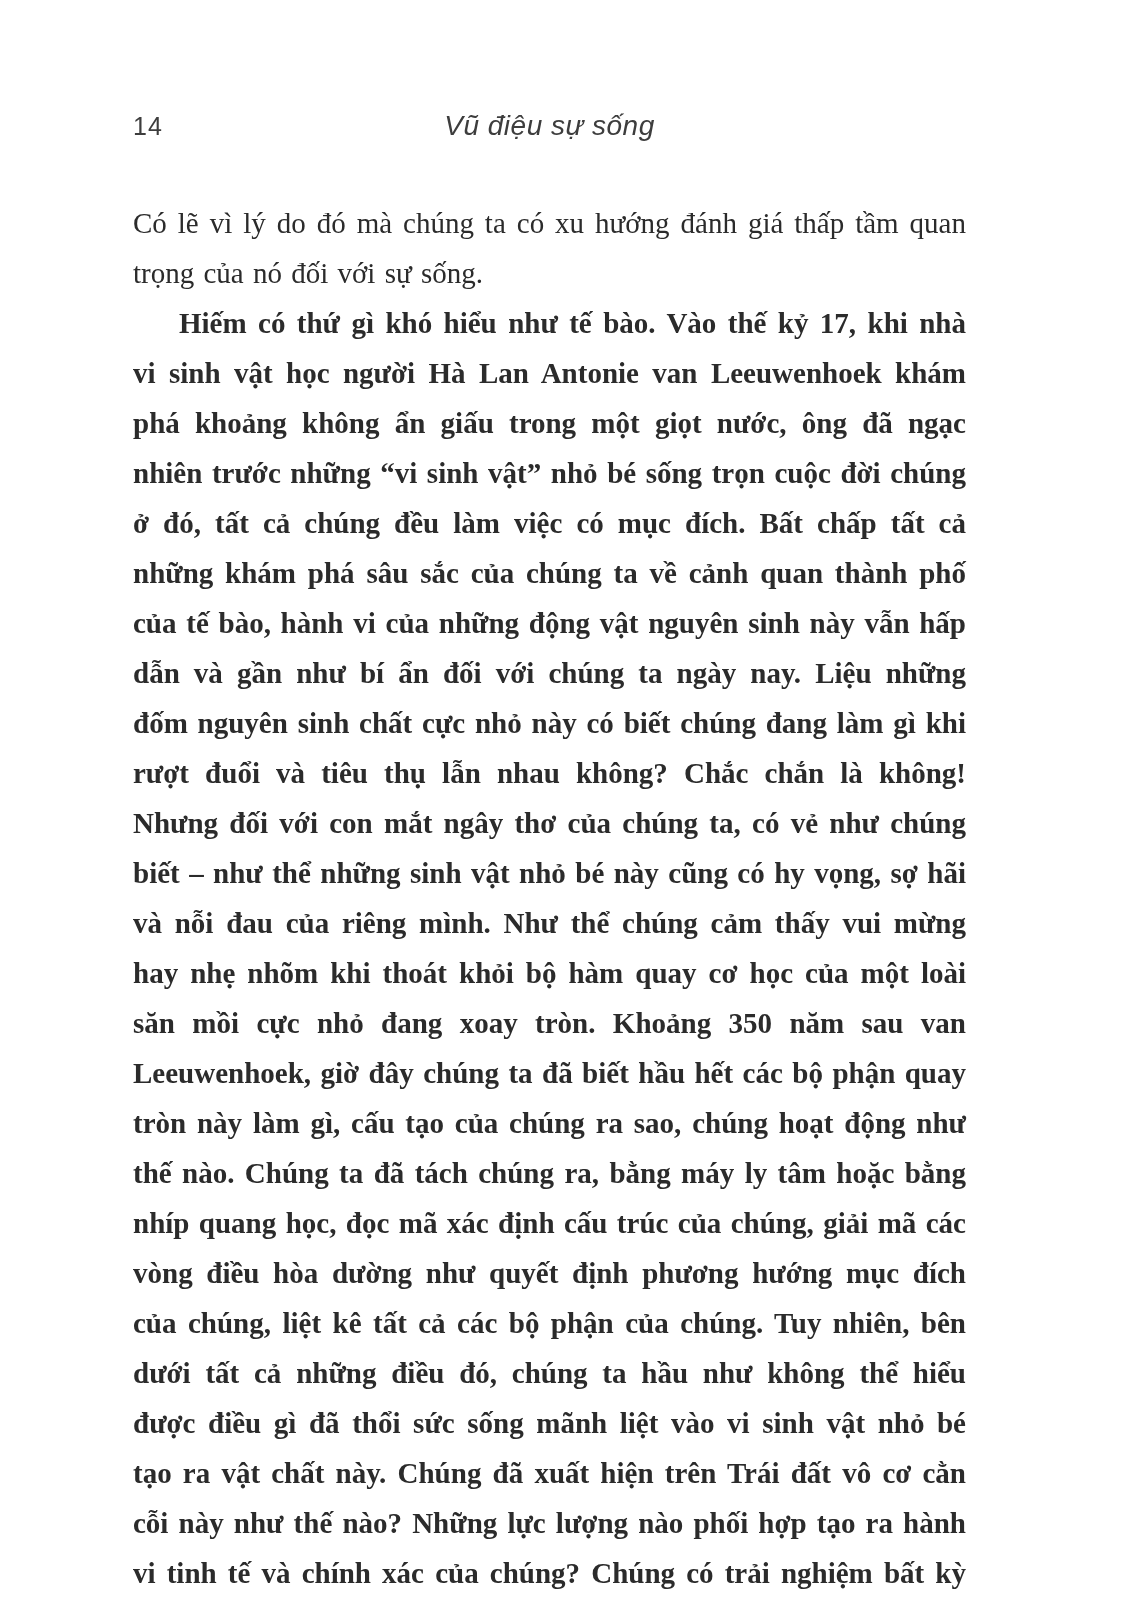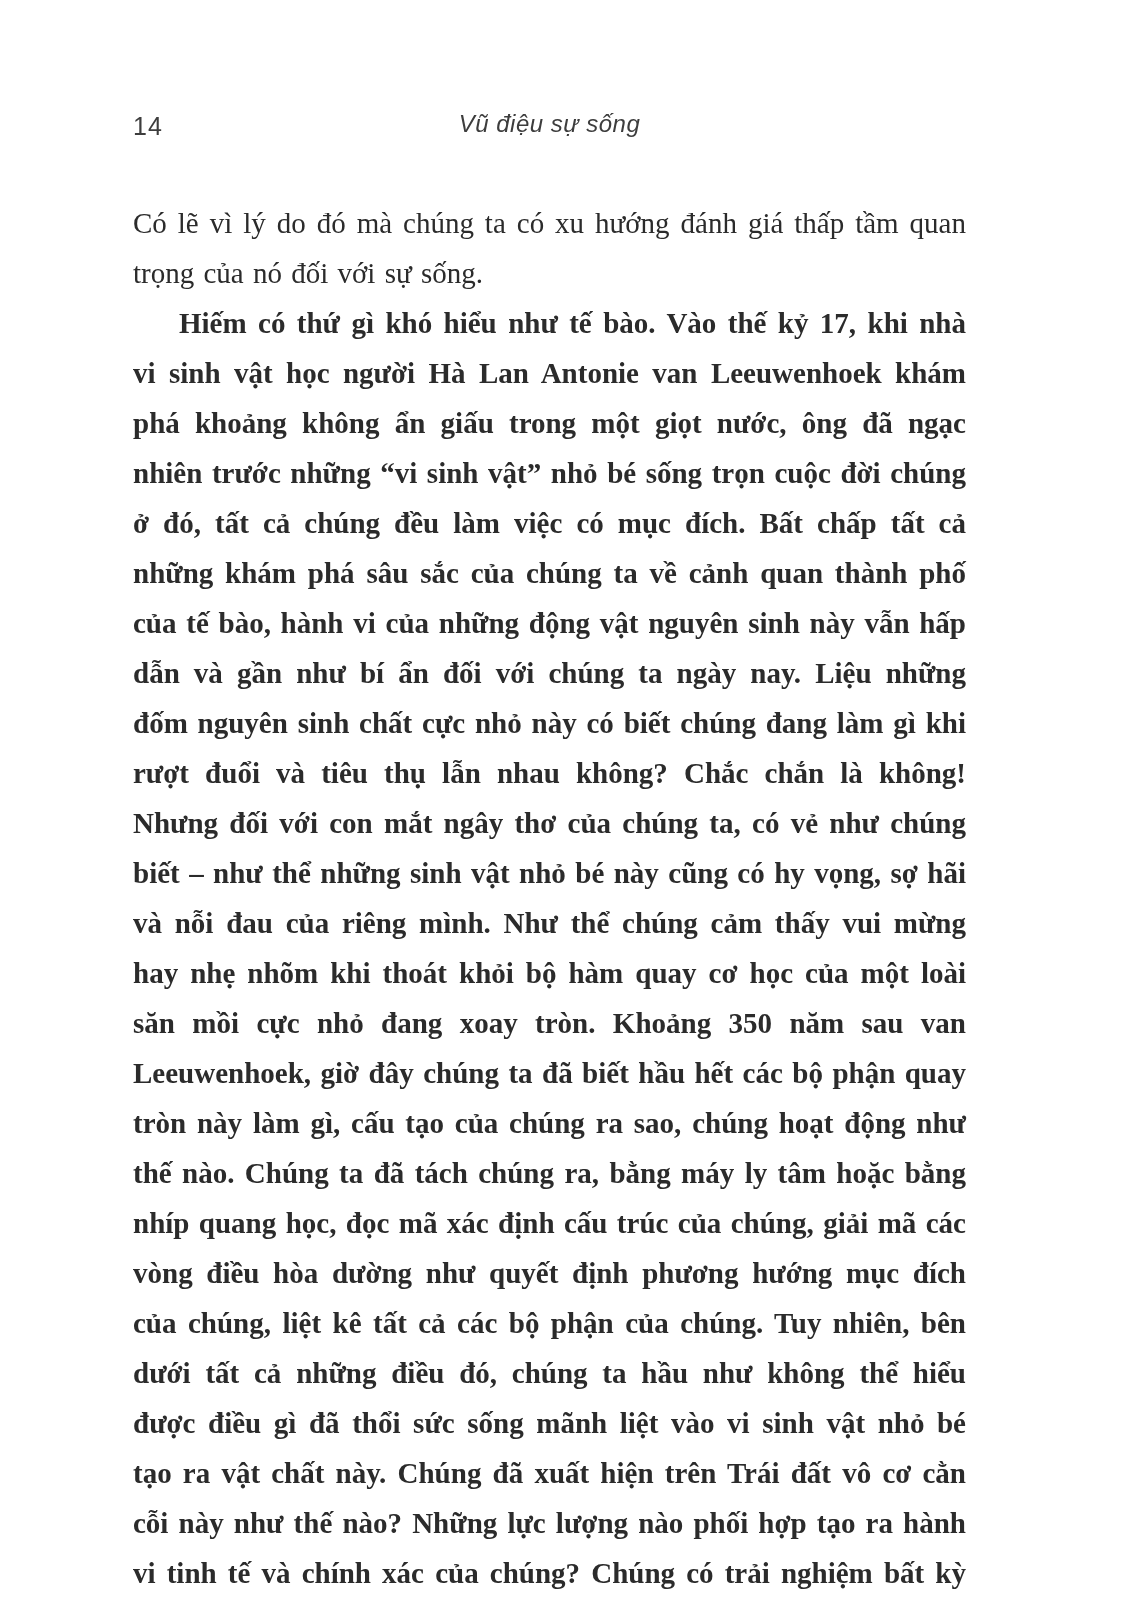--- a/index.html
+++ b/index.html
@@ -30,21 +30,21 @@
     left: 0;
     top: 2px;
     font-size: 25px;
     letter-spacing: 1px;
     font-weight: 400;
   }
   .header-title {
     width: 100%;
     text-align: center;
     font-style: italic;
-    font-size: 24px;
+    font-size: 28px;
     letter-spacing: 0.5px;
     font-weight: 400;
   }
   .text-block {
     position: absolute;
     top: 158px;
     left: 133px;
     width: 833px;
     font-family: "Liberation Serif", "DejaVu Serif", serif;
     font-size: 29px;

